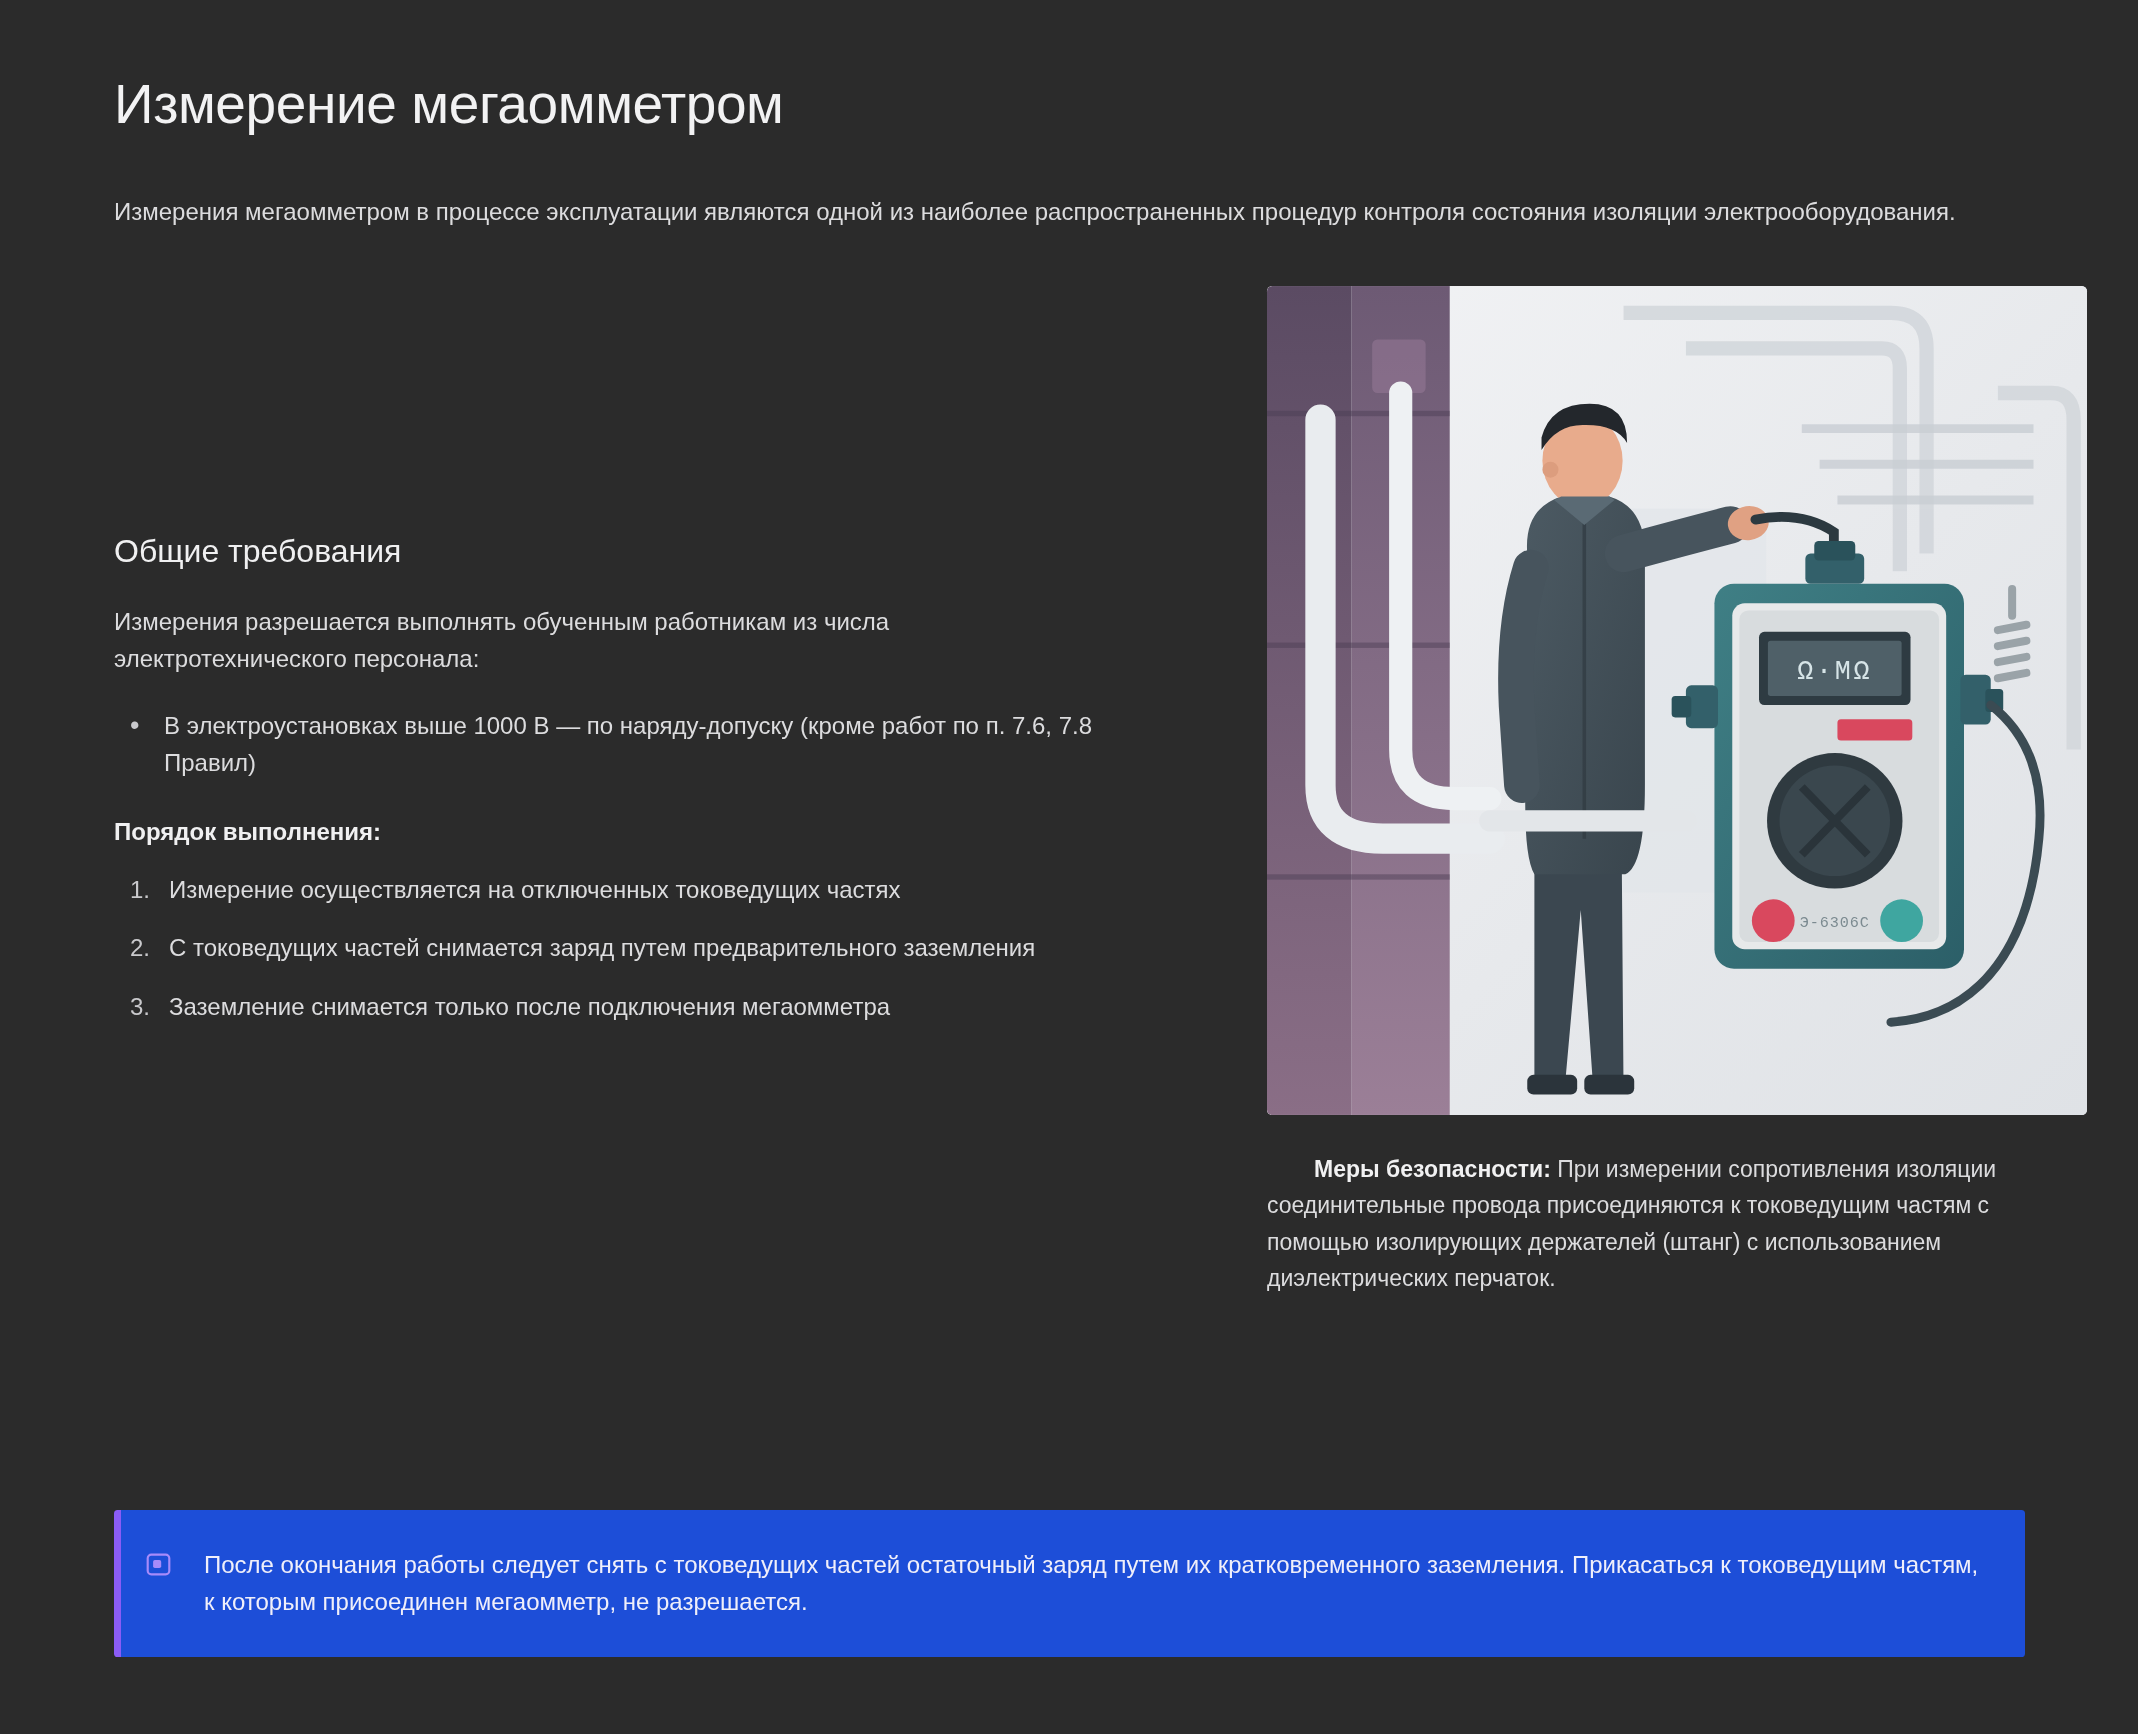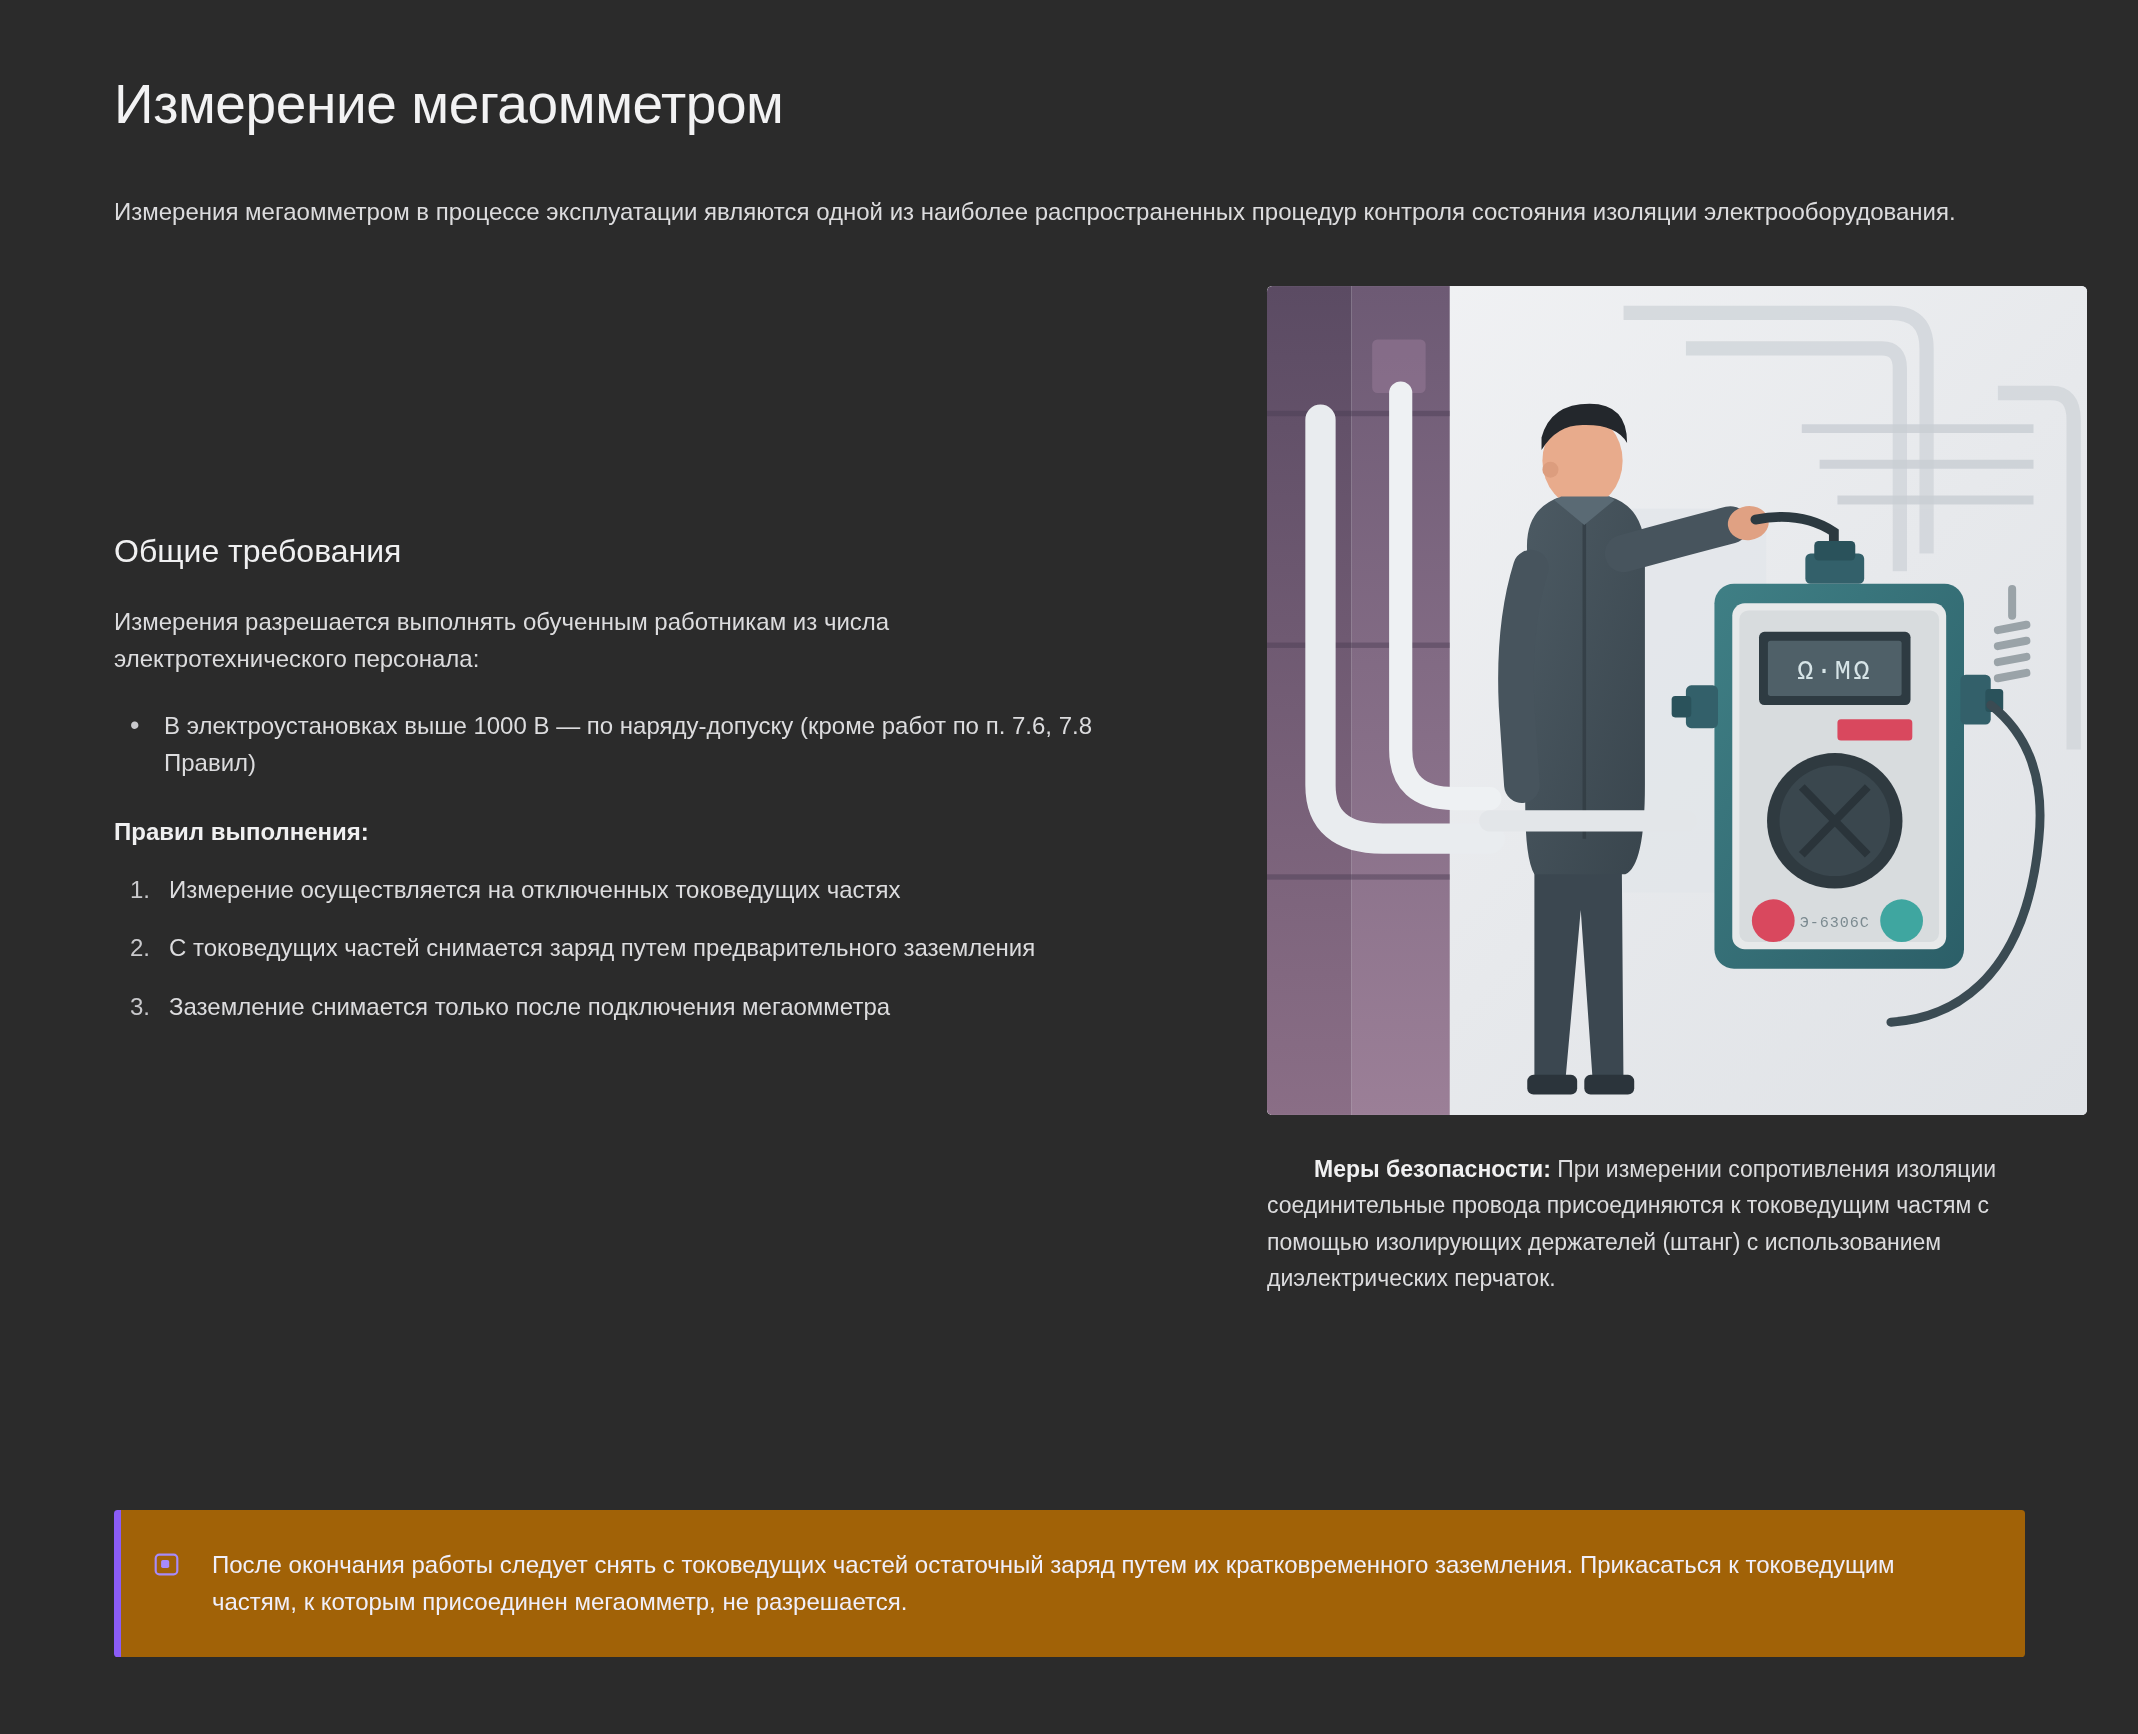--- a/index.html
+++ b/index.html
@@ -141,24 +141,24 @@
     font-weight: 700;
     margin-left: 47px;
   }
 
   
   .callout {
     position: absolute;
     left: 114px;
     right: 114px;
     bottom: 77px;
-    background: #a16207;
+    background: #1d4ed8;
     border-left: 7.1px solid #8b5cf6;
     border-radius: 3.6px;
-    padding: 36px 43px 37px 32px;
+    padding: 36px 43px 37px 24px;
     display: flex;
     gap: 32px;
     align-items: flex-start;
   }
   .callout .ic {
     flex: 0 0 auto;
     margin-top: 5.3px;
   }
   .callout .txt {
     font-size: 24px;
@@ -179,21 +179,21 @@
   <div class="columns">
 
     <div class="col-left">
       <h2 class="section-title">Общие требования</h2>
       <p class="para">Измерения разрешается выполнять обученным работникам из числа электротехнического персонала:</p>
 
       <ul class="bullets">
         <li>В электроустановках выше 1000 В — по наряду-допуску (кроме работ по п. 7.6, 7.8 Правил)</li>
       </ul>
 
-      <p class="sub-head">Правил выполнения:</p>
+      <p class="sub-head">Порядок выполнения:</p>
 
       <ol class="steps">
         <li>Измерение осуществляется на отключенных токоведущих частях</li>
         <li>С токоведущих частей снимается заряд путем предварительного заземления</li>
         <li>Заземление снимается только после подключения мегаомметра</li>
       </ol>
     </div>
 
     <div class="col-right">
       <figure class="figure" style="margin:0">

